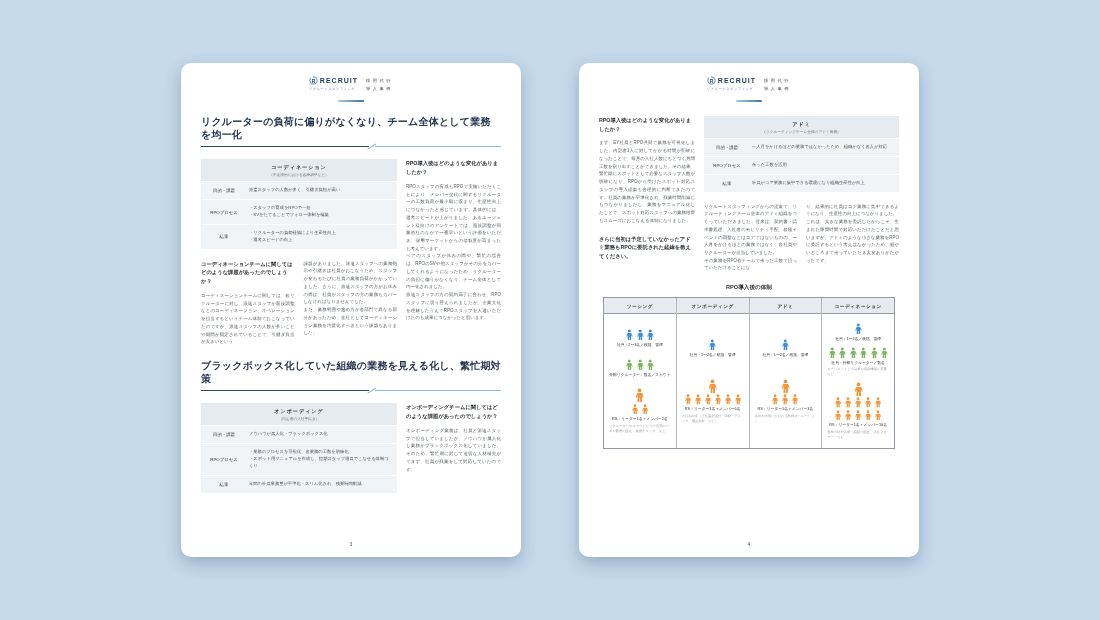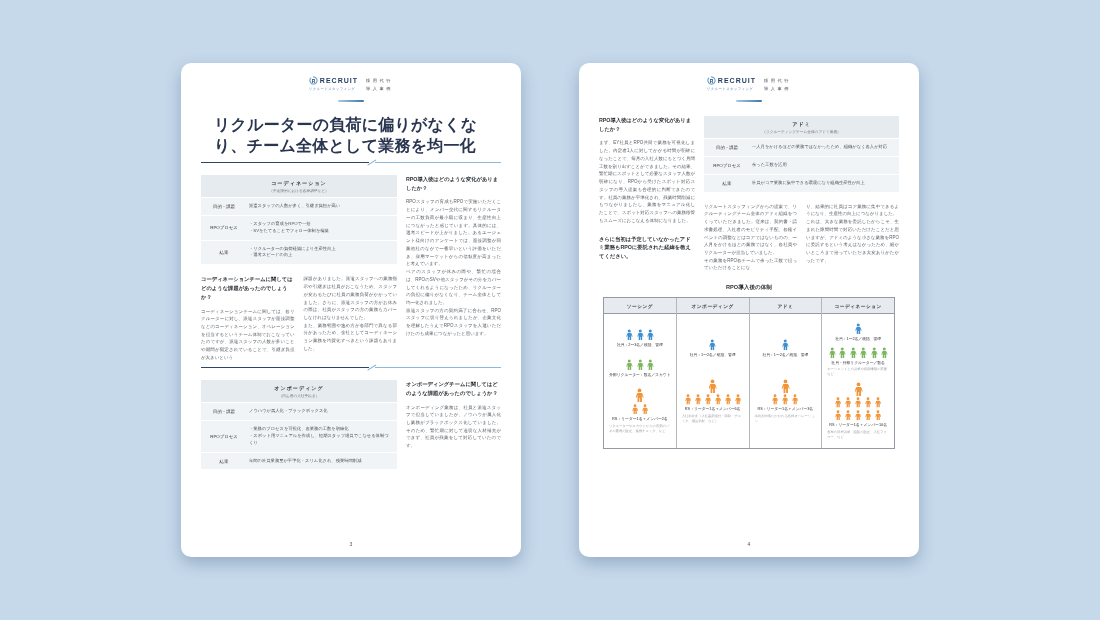--- a/index.html
+++ b/index.html
@@ -23,21 +23,21 @@
   
   .logo-row{display:flex;justify-content:center;align-items:flex-start;gap:8px;}
   .logo-main{text-align:left;}
   .logo-top{display:flex;align-items:center;gap:2px;}
   .logo-mark svg{display:block;}
   .logo-word{font-size:7px;font-weight:bold;color:#1d3a5f;letter-spacing:1px;}
   .logo-sub{font-size:3.4px;color:#5b87ad;letter-spacing:.4px;margin-top:1.5px;}
   .logo-tag{font-size:4.2px;color:#3a3f45;letter-spacing:2.6px;line-height:1.9;margin-top:1px;}
   .logo-divider{width:26px;height:2px;margin:7px auto 0;background:linear-gradient(90deg,#aac9e2,#3f77a6);border-radius:1px;}
   
-  .sec-title{font-size:16px;font-weight:bold;color:#2a3550;margin:13px 13px 0;letter-spacing:.2px;line-height:1.3;}
+  .sec-title{font-size:10px;font-weight:bold;color:#2a3550;margin:13px 0 0;letter-spacing:.2px;line-height:1.3;}
   .title-rule{display:flex;align-items:center;margin-top:5px;margin-bottom:12px;}
   .rule-navy{height:1px;background:#2e4468;flex:0 0 56%;}
   .rule-slash{width:10px;height:1.4px;background:#7aa9cf;transform:rotate(-32deg);margin:0 -2px;}
   .rule-blue{height:1px;background:#8fb9da;flex:1;}
   
   .row{display:flex;gap:9px;}
   .main-col{flex:0 0 196px;min-width:0;}
   .side-col{flex:1;min-width:0;}
   .two-col{display:flex;gap:9px;margin-top:11px;}
   .txt-col{flex:1;min-width:0;}
@@ -149,20 +149,21 @@
         </div>
       </div>
       <aside class="side-col">
         <h3 class="q-head">RPO導入後はどのような変化がありましたか？</h3>
         <p class="body-txt ml">RPOスタッフの育成もRPOで実施いただくことにより、メンバー交代に関するリクルーターの工数負荷が最小限に収まり、生産性向上につながったと感じています。具体的には、選考スピードが上がりました。あるエージェント様向けのアンケートでは、面接調整が同業他社のなかで一番早いという評価をいただき、採用マーケットからの信頼度が高まったと考えています。
 ペアのスタッフが休みの際や、繁忙の場合は、RPOのSVや他スタッフがその分をカバーしてくれるようになったため、リクルーターの負担に偏りがなくなり、チーム全体として均一化されました。
 派遣スタッフの方の契約満了に合わせ、RPOスタッフに切り替えられましたが、企業文化を理解したうえでRPOスタッフを人選いただけたのも成果につながったと思います。</p>
       </aside>
     </div>
 
+    <h1 class="sec-title">ブラックボックス化していた組織の業務を見える化し、繁忙期対策</h1>
     <div class="title-rule">
       <span class="rule-navy"></span>
       <span class="rule-slash"></span>
       <span class="rule-blue"></span>
     </div>
 
     <div class="row">
       <div class="main-col">
         <div class="info-table">
           <div class="it-header">

